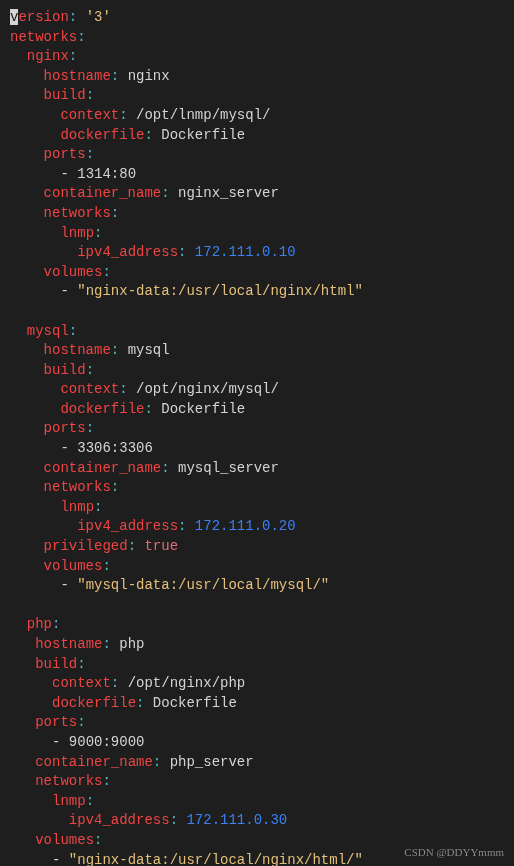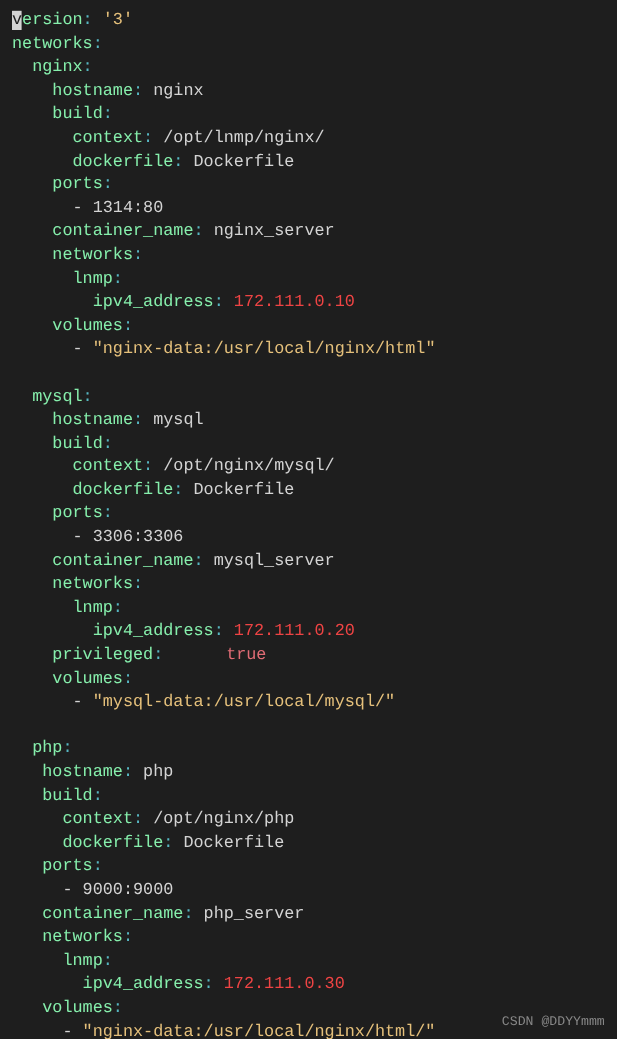--- a/index.html
+++ b/index.html
@@ -15,49 +15,49 @@
       color: #d4d4d4;
       width: 514px;
       height: 866px;
       padding: 8px 10px;
       position: relative;
       overflow: hidden;
     }
     .code {
       white-space: pre;
     }
-    .key { color: #86efac; }
+    .key { color: #ef4444; }
     .str { color: #e5c07b; }
-    .str-magenta { color: #ef4444; }
+    .str-magenta { color: #3b82f6; }
     .val { color: #d4d4d4; }
-    .pink { color: #e06c75; margin-left: 44px; }
+    .pink { color: #e06c75; }
     .colon { color: #56b6c2; }
     .dash { color: #d4d4d4; }
     .cursor {
       background-color: #d4d4d4;
       color: #1e1e1e;
     }
     .watermark {
       position: absolute;
       bottom: 6px;
       right: 10px;
       font-size: 11px;
       color: #888;
-      font-family: Liberation Mono, monospace;
+      font-family: Liberation Serif, serif;
     }
   </style>
 </head>
 <body>
 
 <div class="code"><span class="cursor">v</span><span class="key">ersion</span><span class="colon">:</span> <span class="str">'3'</span>
 <span class="key">networks</span><span class="colon">:</span>
   <span class="key">nginx</span><span class="colon">:</span>
     <span class="key">hostname</span><span class="colon">:</span> <span class="val">nginx</span>
     <span class="key">build</span><span class="colon">:</span>
-      <span class="key">context</span><span class="colon">:</span> <span class="val">/opt/lnmp/nginx/</span>
+      <span class="key">context</span><span class="colon">:</span> <span class="val">/opt/lnmp/mysql/</span>
       <span class="key">dockerfile</span><span class="colon">:</span> <span class="val">Dockerfile</span>
     <span class="key">ports</span><span class="colon">:</span>
       <span class="dash">-</span> <span class="val">1314:80</span>
     <span class="key">container_name</span><span class="colon">:</span> <span class="val">nginx_server</span>
     <span class="key">networks</span><span class="colon">:</span>
       <span class="key">lnmp</span><span class="colon">:</span>
         <span class="key">ipv4_address</span><span class="colon">:</span> <span class="str-magenta">172.111.0.10</span>
     <span class="key">volumes</span><span class="colon">:</span>
       <span class="dash">-</span> <span class="str">"nginx-data:/usr/local/nginx/html"</span>
 

